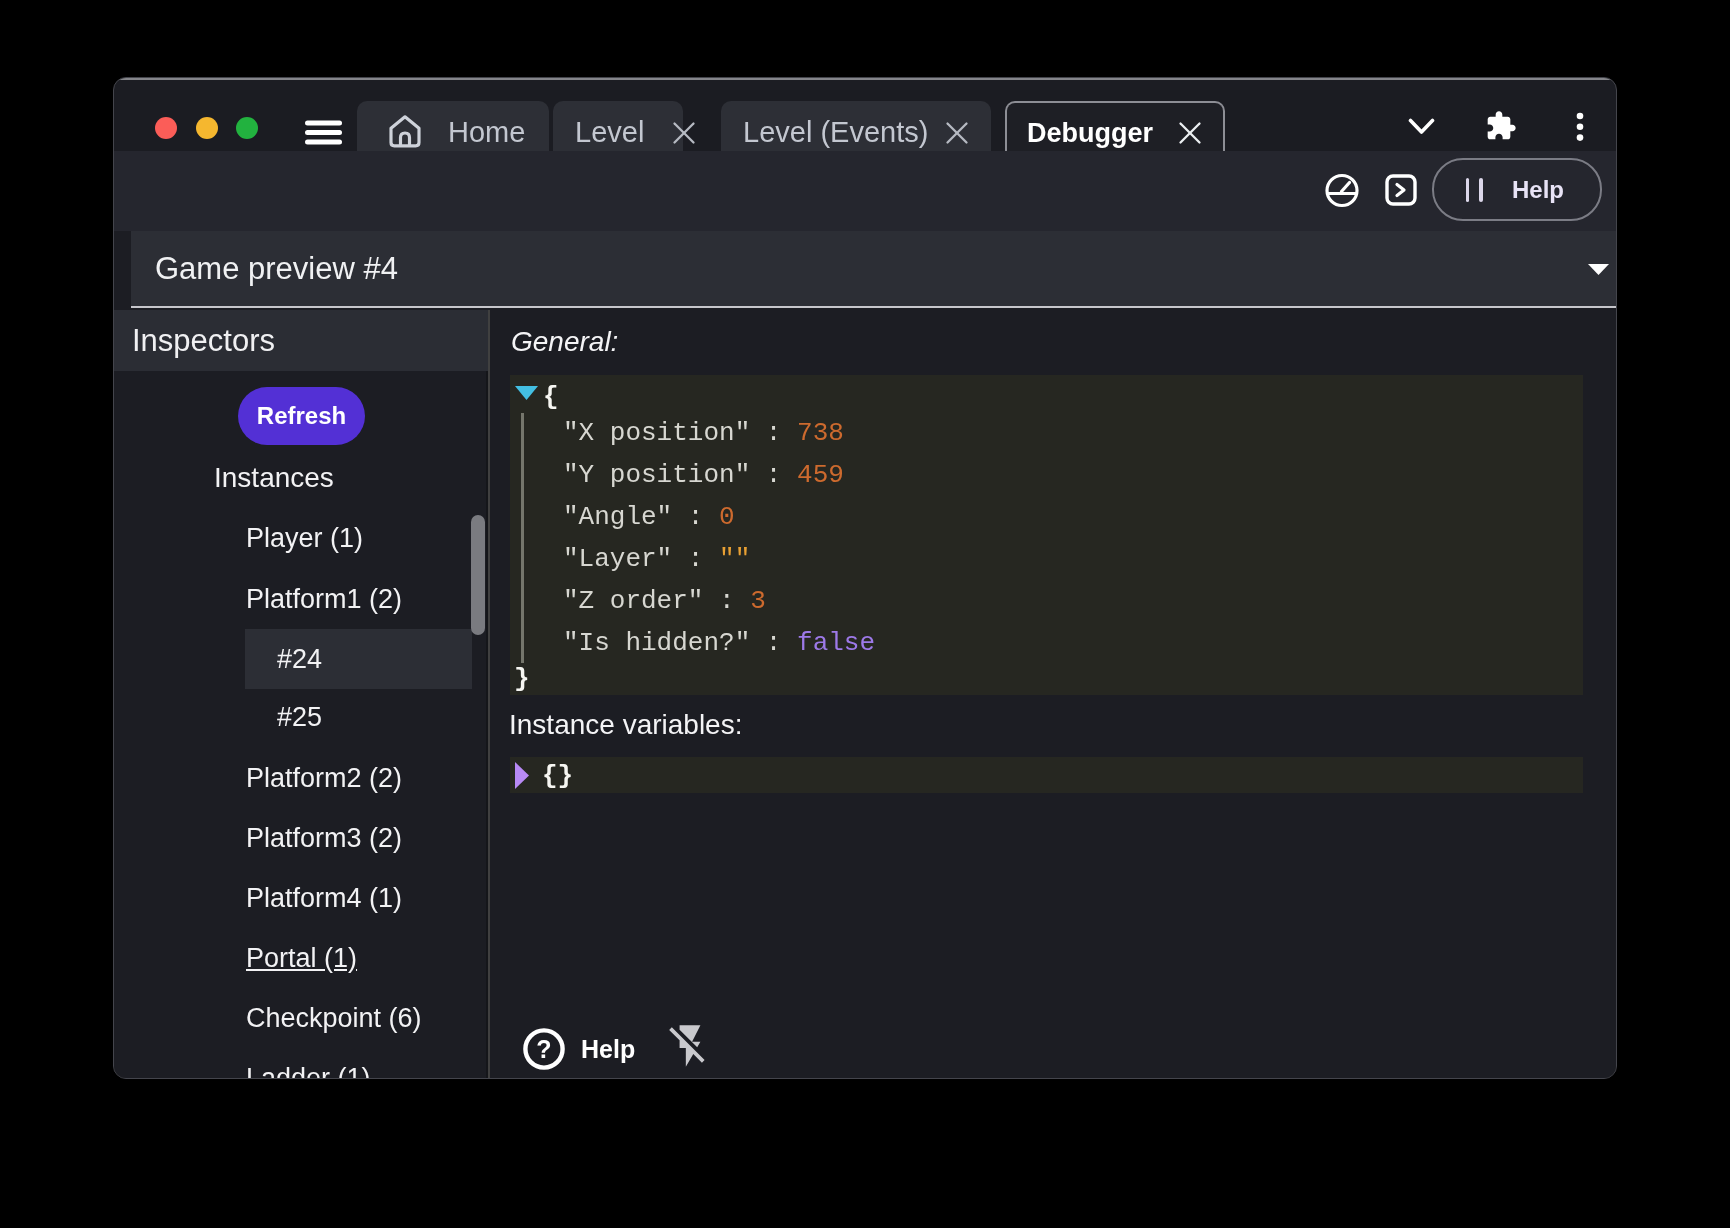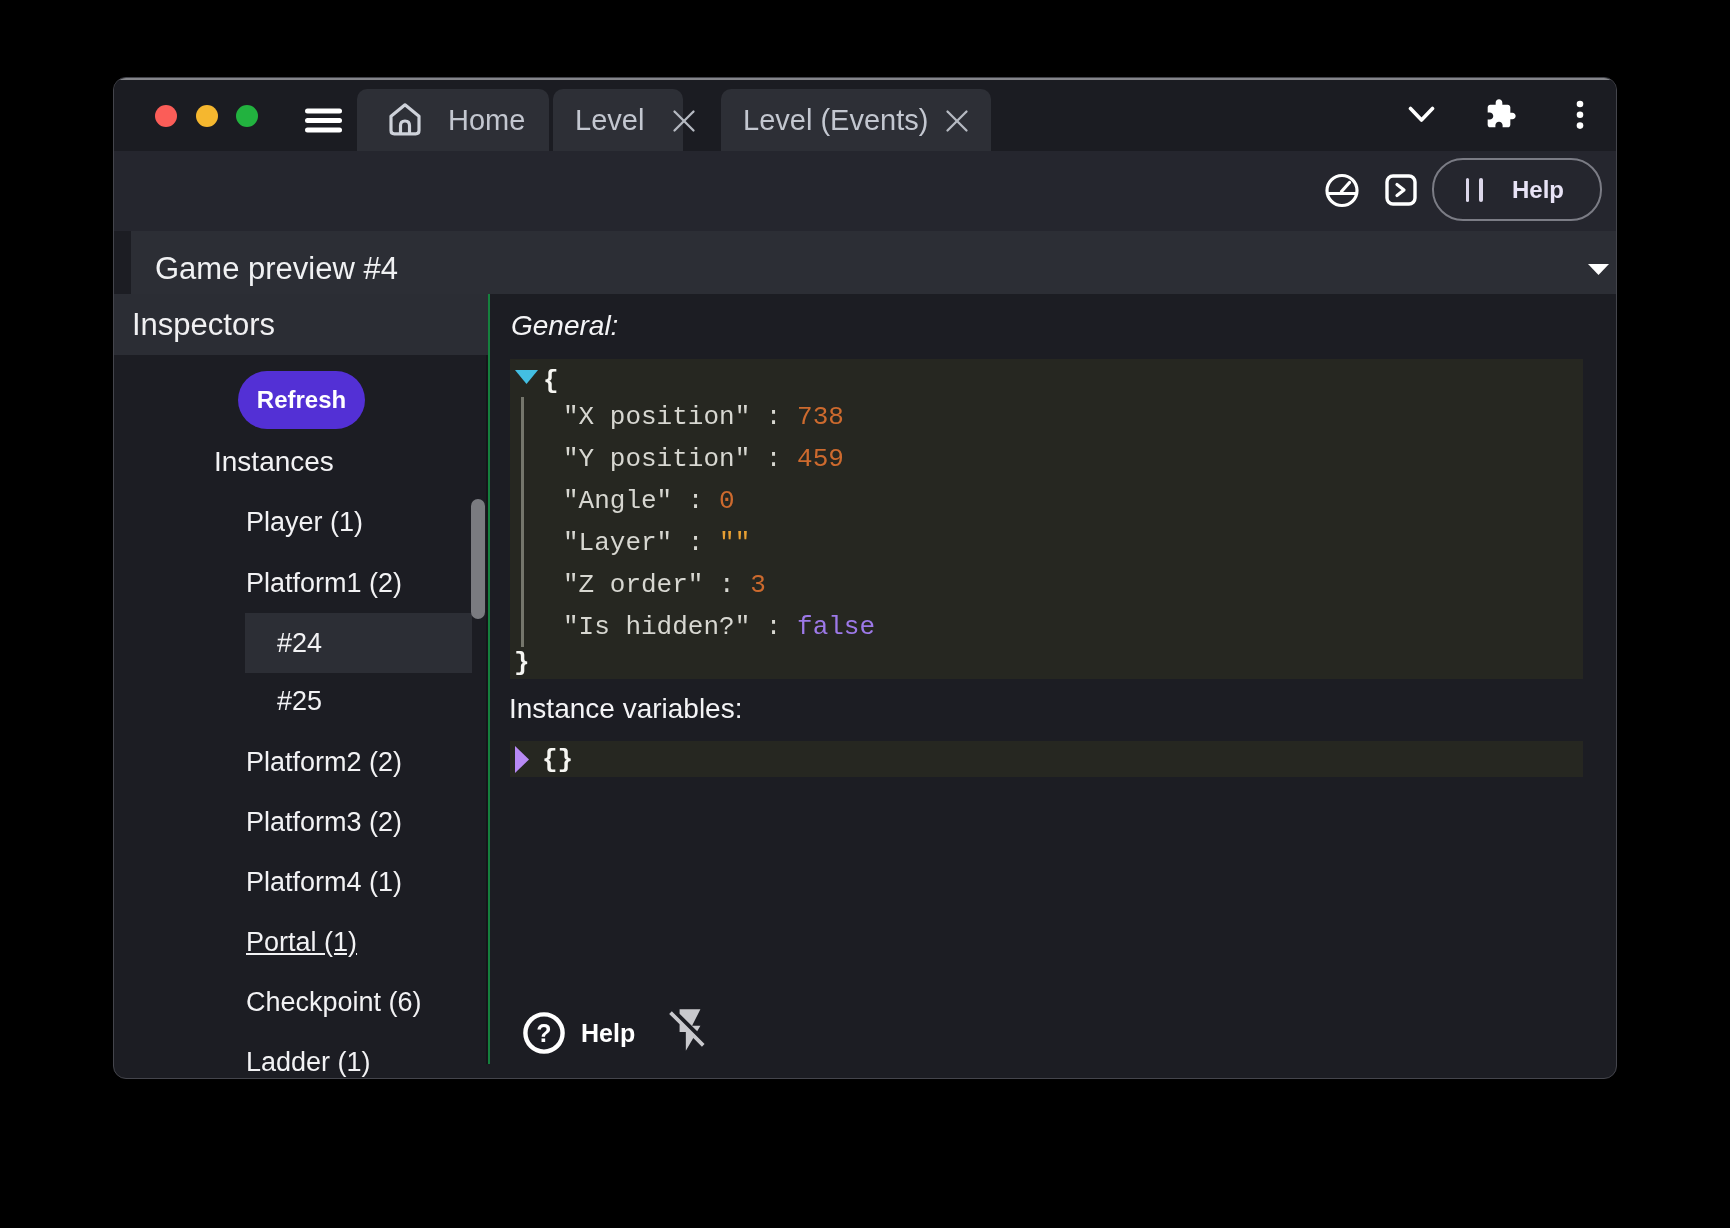--- a/index.html
+++ b/index.html
@@ -6,30 +6,30 @@
   html,body { width:1730px; height:1228px; background:#000; overflow:hidden; }
   body { font-family:"Liberation Sans", sans-serif; position:relative; }
   .window {
     position:absolute; left:113px; top:77px; width:1504px; height:1002px;
     background:#1c1d23; border-radius:13px; overflow:hidden;
     border:1px solid #44454c;
   }
   .abs { position:absolute; }
   .topline { position:absolute; left:3px; right:3px; top:0; height:1.5px; background:#84858a; border-radius:2px; z-index:9; }
   
-  .titlebar { position:absolute; left:0; top:0; width:100%; height:73px; background:#1b1c22; }
+  .titlebar { position:absolute; left:0; top:12px; width:100%; height:73px; background:#1b1c22; }
   .dot { position:absolute; width:22px; height:22px; border-radius:50%; top:27px; }
   .tab { position:absolute; top:11px; height:62px; background:#2d2f36; border-radius:10px 10px 0 0; color:#c3c7d0; font-size:29px; display:flex; align-items:center; }
   .tab.active { background:#1e1f25; border:2px solid #8d8e95; border-bottom:none; color:#fff; font-weight:bold; font-size:27px; }
   
   .toolbar { position:absolute; left:0; top:73px; width:100%; height:80px; background:#25262e; }
   
   .previewbar { position:absolute; left:17px; top:153px; width:100%; height:77px; background:#2c2e35; border-bottom:2px solid #c6c6cb; }
   
-  .main { position:absolute; left:0; top:216px; width:100%; height:770px; background:#15803d; }
+  .main { position:absolute; left:0; top:232px; width:100%; height:770px; background:#404040; }
   .leftpanel { position:absolute; left:0; top:0; width:374px; height:770px; background:#1c1d23; border-right:2px solid #15161a; }
   .insp-header { position:absolute; left:0; top:0; width:374px; height:61px; background:#2b2d34; color:#f0f0f2; font-size:31px; }
   .treeitem { position:absolute; color:#f2f2f4; font-size:27px; white-space:nowrap; }
   .refresh { position:absolute; left:124px; top:77px; width:127px; height:58px; background:#5330d5; border-radius:29px; color:#fff; font-weight:bold; font-size:24px; display:flex; align-items:center; justify-content:center; }
   .rightpanel { position:absolute; left:376px; top:0; width:1128px; height:770px; background:#1c1d23; }
   .jsonbox { position:absolute; background:#262721; font-family:"Liberation Mono", monospace; font-size:26px; }
   .k { color:#d7d7d1; }
   .n { color:#cd6a2e; } .s { color:#e8a033; }
   .b { color:#9d79e8; }
   .w { color:#f6f6f2; font-weight:bold; }
@@ -62,20 +62,27 @@
     <div class="tab" style="left:439px; width:130px; justify-content:flex-start;">
       <span style="margin-left:22px;">Level</span>
       <svg class="abs" style="left:119px; top:20px;" width="24" height="24" viewBox="0 0 24 24" stroke="#b6bac2" stroke-width="2.3" stroke-linecap="round">
           <line x1="2.5" y1="2.5" x2="21.5" y2="21.5"></line>
           <line x1="21.5" y1="2.5" x2="2.5" y2="21.5"></line>
         </svg>
     </div>
     <div class="tab" style="left:607px; width:270px; justify-content:flex-start;">
       <span style="margin-left:22px;">Level (Events)</span>
       <svg class="abs" style="left:224px; top:20px;" width="24" height="24" viewBox="0 0 24 24" stroke="#b6bac2" stroke-width="2.3" stroke-linecap="round">
+          <line x1="2.5" y1="2.5" x2="21.5" y2="21.5"></line>
+          <line x1="21.5" y1="2.5" x2="2.5" y2="21.5"></line>
+        </svg>
+    </div>
+    <div class="tab active" style="left:891px; width:220px; justify-content:flex-start;">
+      <span style="margin-left:20px;">Debugger</span>
+      <svg class="abs" style="left:171px; top:18px;" width="24" height="24" viewBox="0 0 24 24" stroke="#eceff2" stroke-width="2.3" stroke-linecap="round">
           <line x1="2.5" y1="2.5" x2="21.5" y2="21.5"></line>
           <line x1="21.5" y1="2.5" x2="2.5" y2="21.5"></line>
         </svg>
     </div>
 
     <svg class="abs" style="left:1294px; top:28px;" width="27" height="18" viewBox="0 0 27 18" fill="none" stroke="#fff" stroke-width="3.6" stroke-linecap="round" stroke-linejoin="round">
         <path d="M2.5 2.5 L13.5 14 L24.5 2.5"></path>
       </svg>
     <svg class="abs" style="left:1371px; top:20px;" width="32" height="32" viewBox="0 0 24 24" fill="#fff">
       <path d="M20.5 11H19V7c0-1.1-.9-2-2-2h-4V3.5C13 2.12 11.88 1 10.5 1S8 2.12 8 3.5V5H4c-1.1 0-1.99.9-1.99 2v3.8H3.5c1.49 0 2.7 1.21 2.7 2.7s-1.21 2.7-2.7 2.7H2V20c0 1.1.9 2 2 2h3.8v-1.5c0-1.49 1.21-2.7 2.7-2.7 1.49 0 2.7 1.21 2.7 2.7V22H17c1.1 0 2-.9 2-2v-4h1.5c1.38 0 2.5-1.12 2.5-2.5S21.88 11 20.5 11z"></path>

